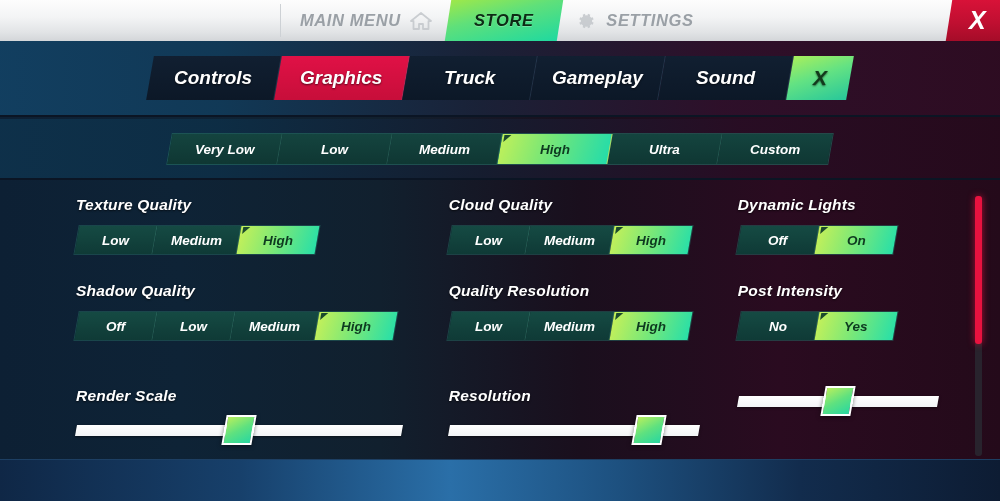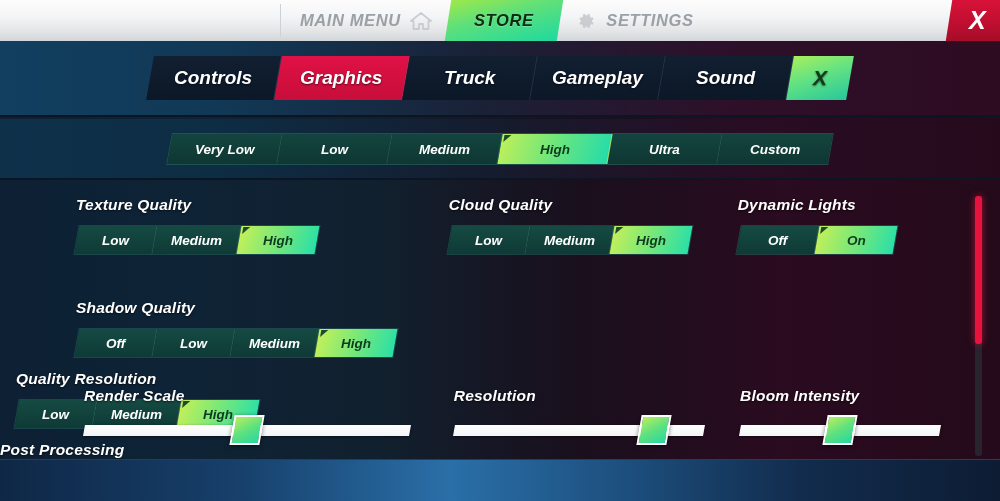--- a/index.html
+++ b/index.html
@@ -197,22 +197,22 @@
     width: 1000px; height: 277px;
   }
   .row {
     position: absolute;
     left: 0;
     width: 1000px;
     display: flex;
     gap: 12px;
   }
   .row.r1 { top: 14px; }
-  .row.r2 { top: 117px; flex-direction: column; }
-  .row.r3 { top: 205px; padding-left: 8px; }
+  .row.r2 { top: 100px; }
+  .row.r3 { top: 205px; }
 
   .cell { position: relative; }
   .cell.c1 { width: 355px; margin-left: 76px; }
   .cell.c2 { width: 285px; margin-left: 16px; }
   .cell.c3 { width: 270px; margin-left: 0px; }
 
   .setting-label {
     color: #ffffff;
     font-style: italic;
     font-weight: bold;
@@ -473,21 +473,21 @@
           <div class="opt">
               <span class="t">Medium</span>
             </div>
           <div class="opt active">
               <span class="t">High</span>
             </div>
         </div>
       </div>
 
       <div class="cell c3">
-        <div class="setting-label">Post Processing</div>
+        <div class="setting-label">Post Intensity</div>
         <div class="opts">
           <div class="opt">
               <span class="t">No</span>
             </div>
           <div class="opt active">
               <span class="t">Yes</span>
             </div>
         </div>
       </div>
     </div>
@@ -503,21 +503,20 @@
 
       <div class="cell c2">
         <div class="setting-label">Resolution</div>
         <div class="slider">
           <div class="slider-track" style="width: 250px;"></div>
           <div class="slider-handle" style="left: 200px;"></div>
         </div>
       </div>
 
       <div class="cell c3">
-        <div class="setting-label">Bloom Intensity</div>
         <div class="slider">
           <div class="slider-track" style="width: 200px;"></div>
           <div class="slider-handle" style="left: 100px;"></div>
         </div>
       </div>
     </div>
   </div>
 
   <div id="scrollbar-track">
     <div id="scrollbar-thumb" style="height: 148.2px; background: rgb(232, 18, 63);"></div>

